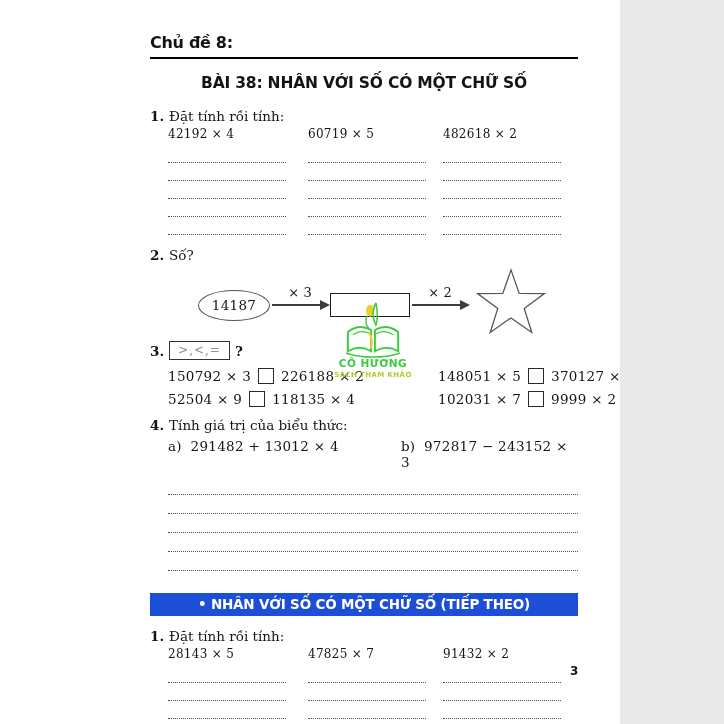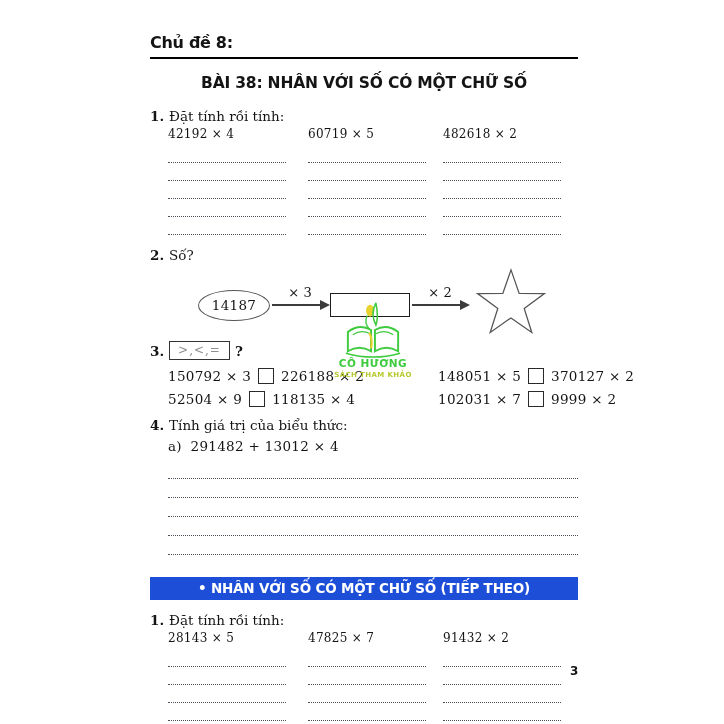--- a/index.html
+++ b/index.html
@@ -1,18 +1,18 @@
 <!DOCTYPE html>
 <html><head>
 <meta charset="utf-8">
 <style>
   * { margin:0; padding:0; box-sizing:border-box; }
   html,body { background:#e9e9e9; }
   .sheet {
-    width:724px; height:724px; background:#ffffff; position:relative;
+    width:620px; height:724px; background:#ffffff; position:relative;
     font-family:"DejaVu Serif", serif; color:#141414; overflow:hidden;
   }
   .content { position:absolute; left:150px; top:33px; width:428px; }
 
   
   .chapter-header {
     display:flex; align-items:baseline;
     border-bottom:2.5px solid #000; padding-bottom:5px;
     font-family:"DejaVu Sans", sans-serif;
   }
@@ -185,20 +185,24 @@
 
     <div class="ex" style="margin-top:10px;">
       <div class="ex-head">
         <span class="ex-num">4.</span>
         <span>Tính giá trị của biểu thức:</span>
       </div>
       <div class="expr-row">
         <span class="expr-a">
           <span style="margin-right: 4px;">a)</span>
           <span>291482 + 13012 × 4</span>
+        </span>
+        <span>
+          <span style="margin-right: 4px;">b)</span>
+          <span>972817 − 243152 × 3</span>
         </span>
       </div>
       <div class="lines-block" style="margin-top:6px;">
         <div class="ans-line wide"></div>
         <div class="ans-line wide"></div>
         <div class="ans-line wide"></div>
         <div class="ans-line wide"></div>
         <div class="ans-line wide"></div>
       </div>
     </div>

